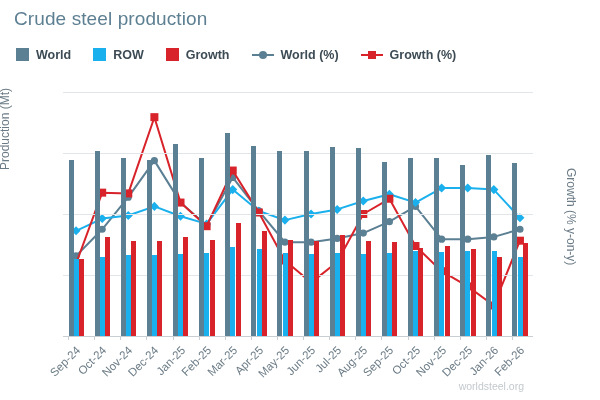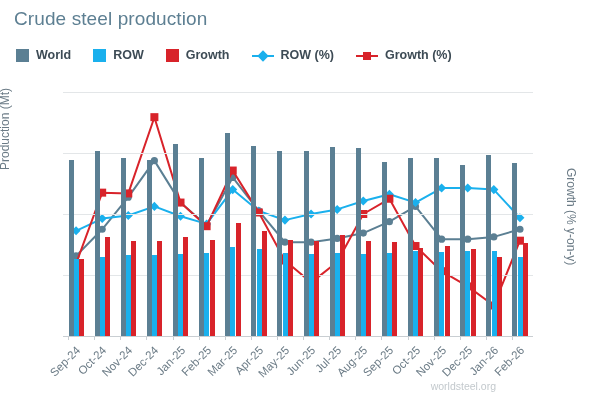--- a/index.html
+++ b/index.html
@@ -2,37 +2,37 @@
 <html><head>
 <meta charset="utf-8">
 <style>
   html,body{margin:0;padding:0;}
   body{
     width:600px;height:400px;overflow:hidden;
     background:#ffffff;
     font-family:"Liberation Sans", sans-serif;
     color:#6b7b86;
   }
-  #chart-root{position:relative;width:508px;height:400px;}
+  #chart-root{position:relative;width:508px;height:400px;padding-left:28px;}
 
   
   .chart-title{
     position:absolute;left:14px;top:8px;
     font-size:19px;color:#5d7f92;letter-spacing:.1px;
     white-space:nowrap;
   }
 
   
   .legend{
     position:absolute;left:16px;top:48px;
     display:flex;align-items:center;gap:0;
     font-size:12.5px;font-weight:bold;color:#3d4b55;
     white-space:nowrap;
   }
-  .legend-item{display:flex;align-items:center;margin-right:22px;}
+  .legend-item{display:flex;margin-right:22px;}
   .legend-swatch{width:13px;height:13px;margin-right:7px;display:inline-block;}
   .legend-line{position:relative;width:22px;height:13px;margin-right:7px;display:inline-block;}
   .legend-line i{
     position:absolute;left:0;top:6px;width:22px;height:2px;display:block;
   }
   .legend-line b{
     position:absolute;left:7px;top:3px;width:8px;height:8px;display:block;
   }
   .legend-line b.round{border-radius:50%;}
 
@@ -86,24 +86,24 @@
       <div class="legend-item">
         <span class="legend-swatch" style="background: rgb(26, 176, 237);"></span>
         <span>ROW</span>
       </div>
       <div class="legend-item">
         <span class="legend-swatch" style="background: rgb(216, 35, 42);"></span>
         <span>Growth</span>
       </div>
       <div class="legend-item">
         <span class="legend-line">
-          <i style="background: rgb(26, 176, 237);"></i>
-          <b class="" style="background: rgb(26, 176, 237); transform: rotate(45deg);"></b>
+          <i style="background: rgb(91, 127, 147);"></i>
+          <b class="round" style="background: rgb(91, 127, 147);"></b>
         </span>
-        <span>ROW (%)</span>
+        <span>World (%)</span>
       </div>
       <div class="legend-item">
         <span class="legend-line">
           <i style="background: rgb(216, 35, 42);"></i>
           <b style="background: rgb(216, 35, 42);"></b>
         </span>
         <span>Growth (%)</span>
       </div>
     </div>
 

